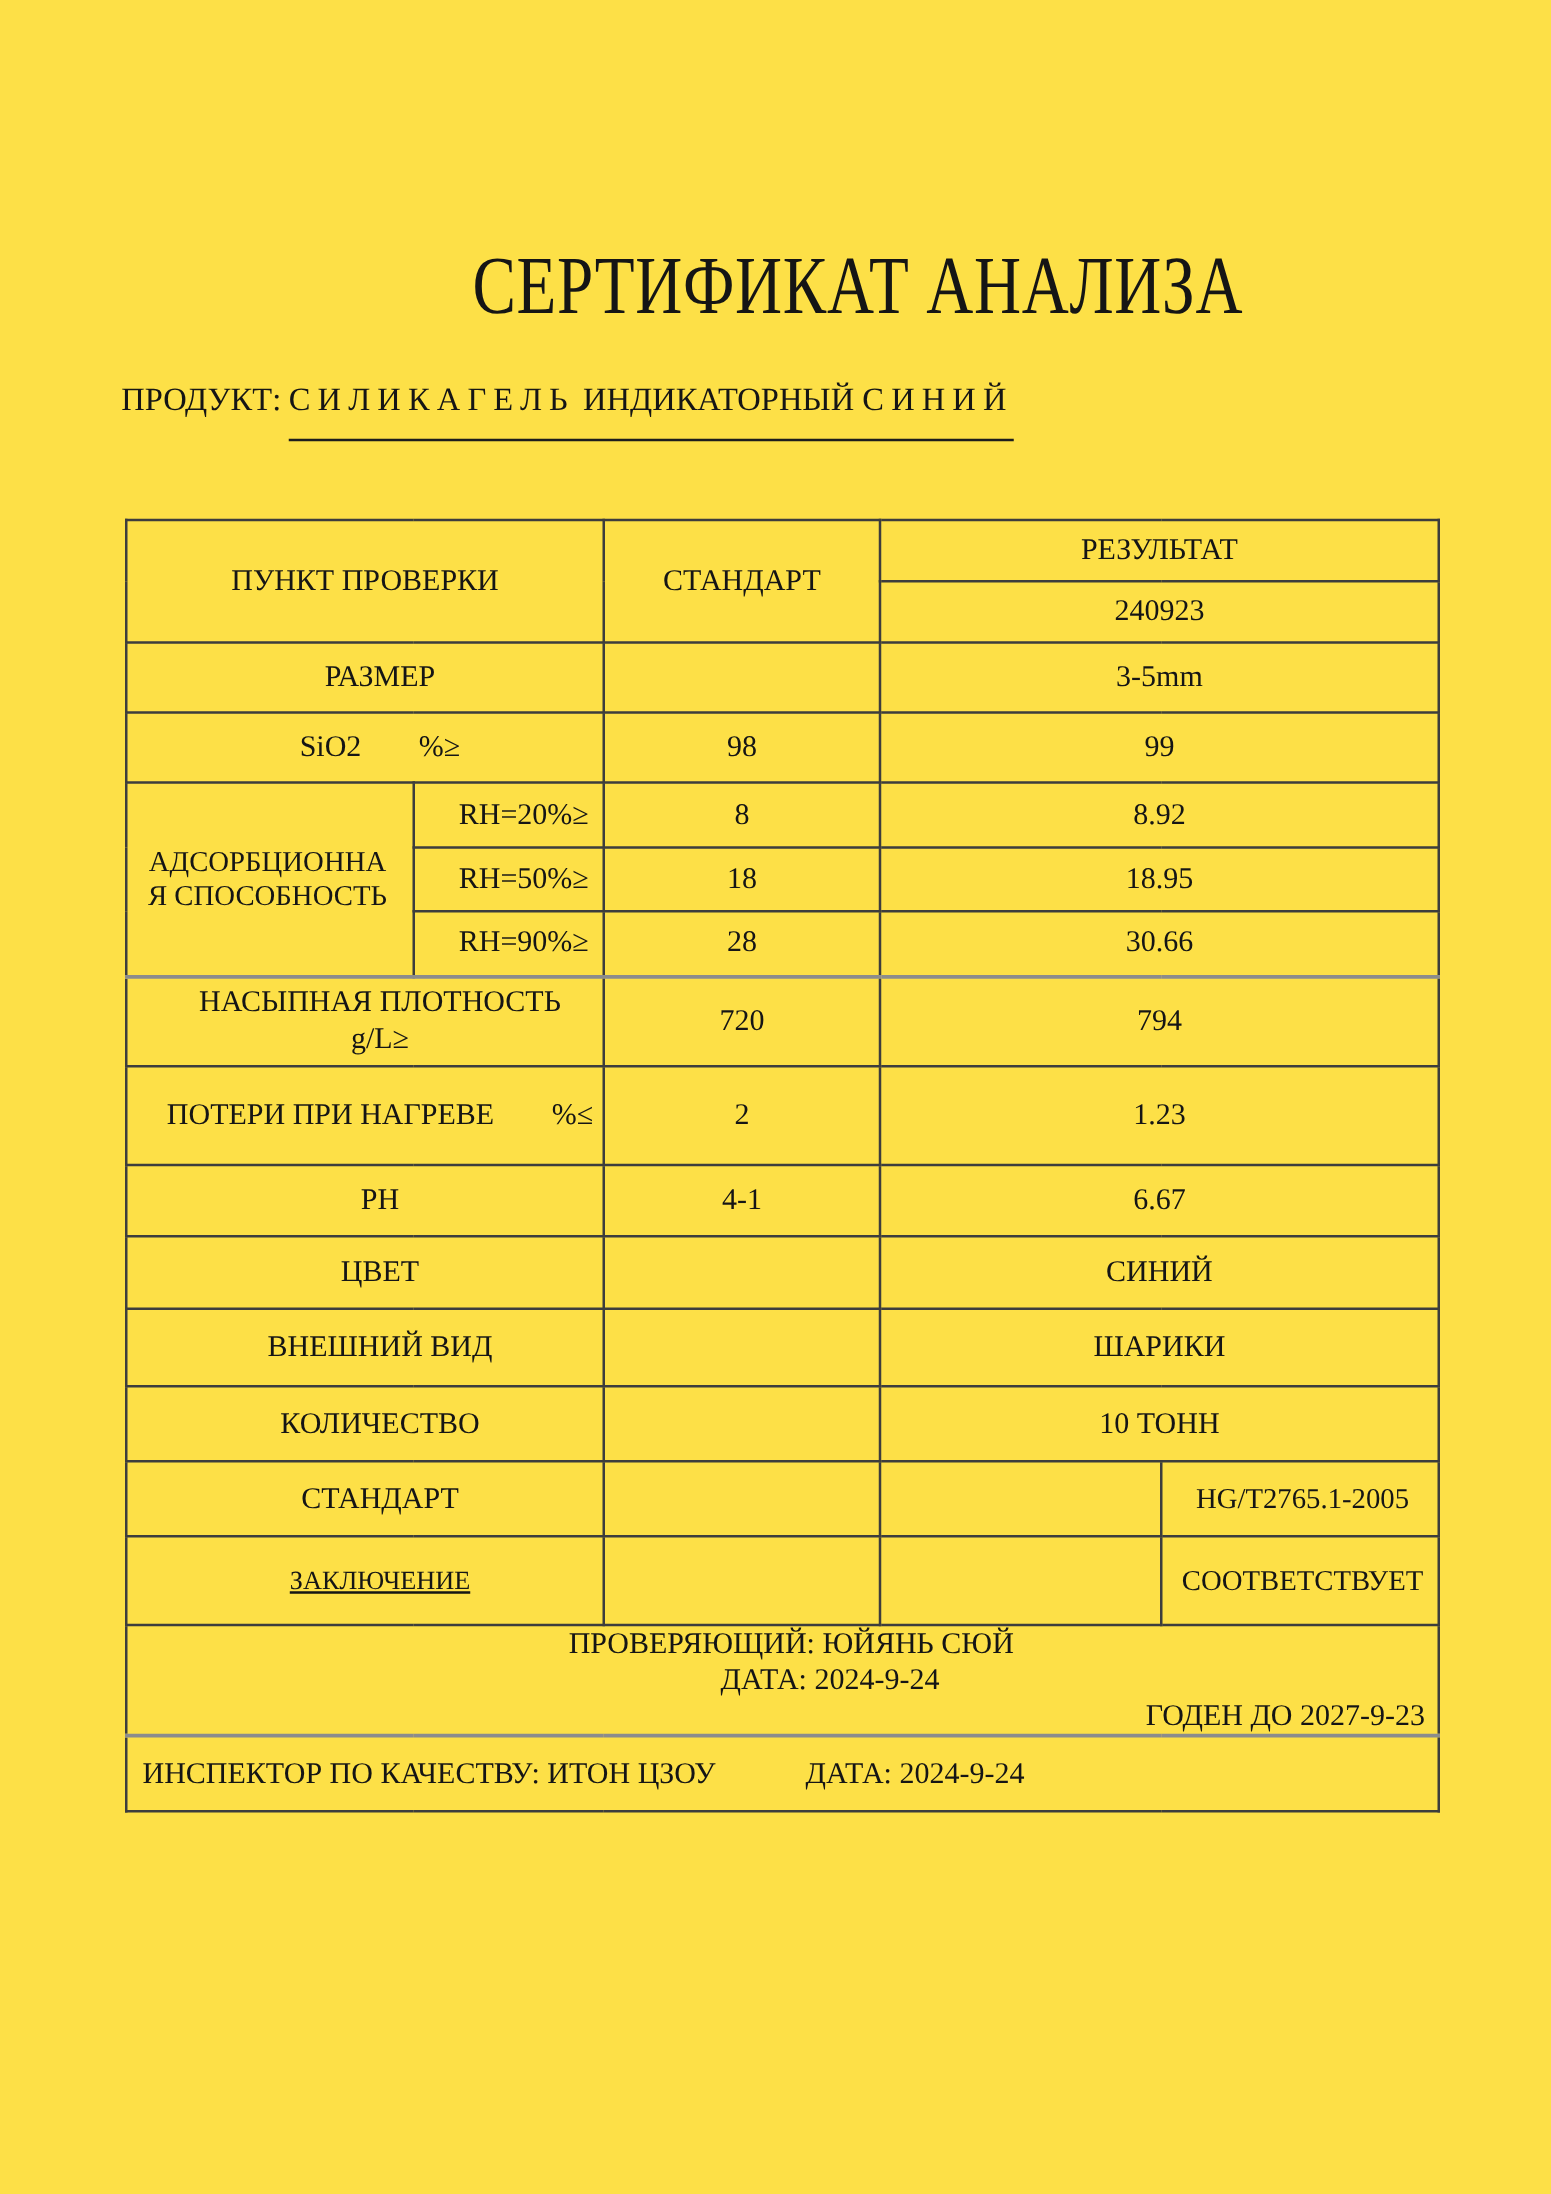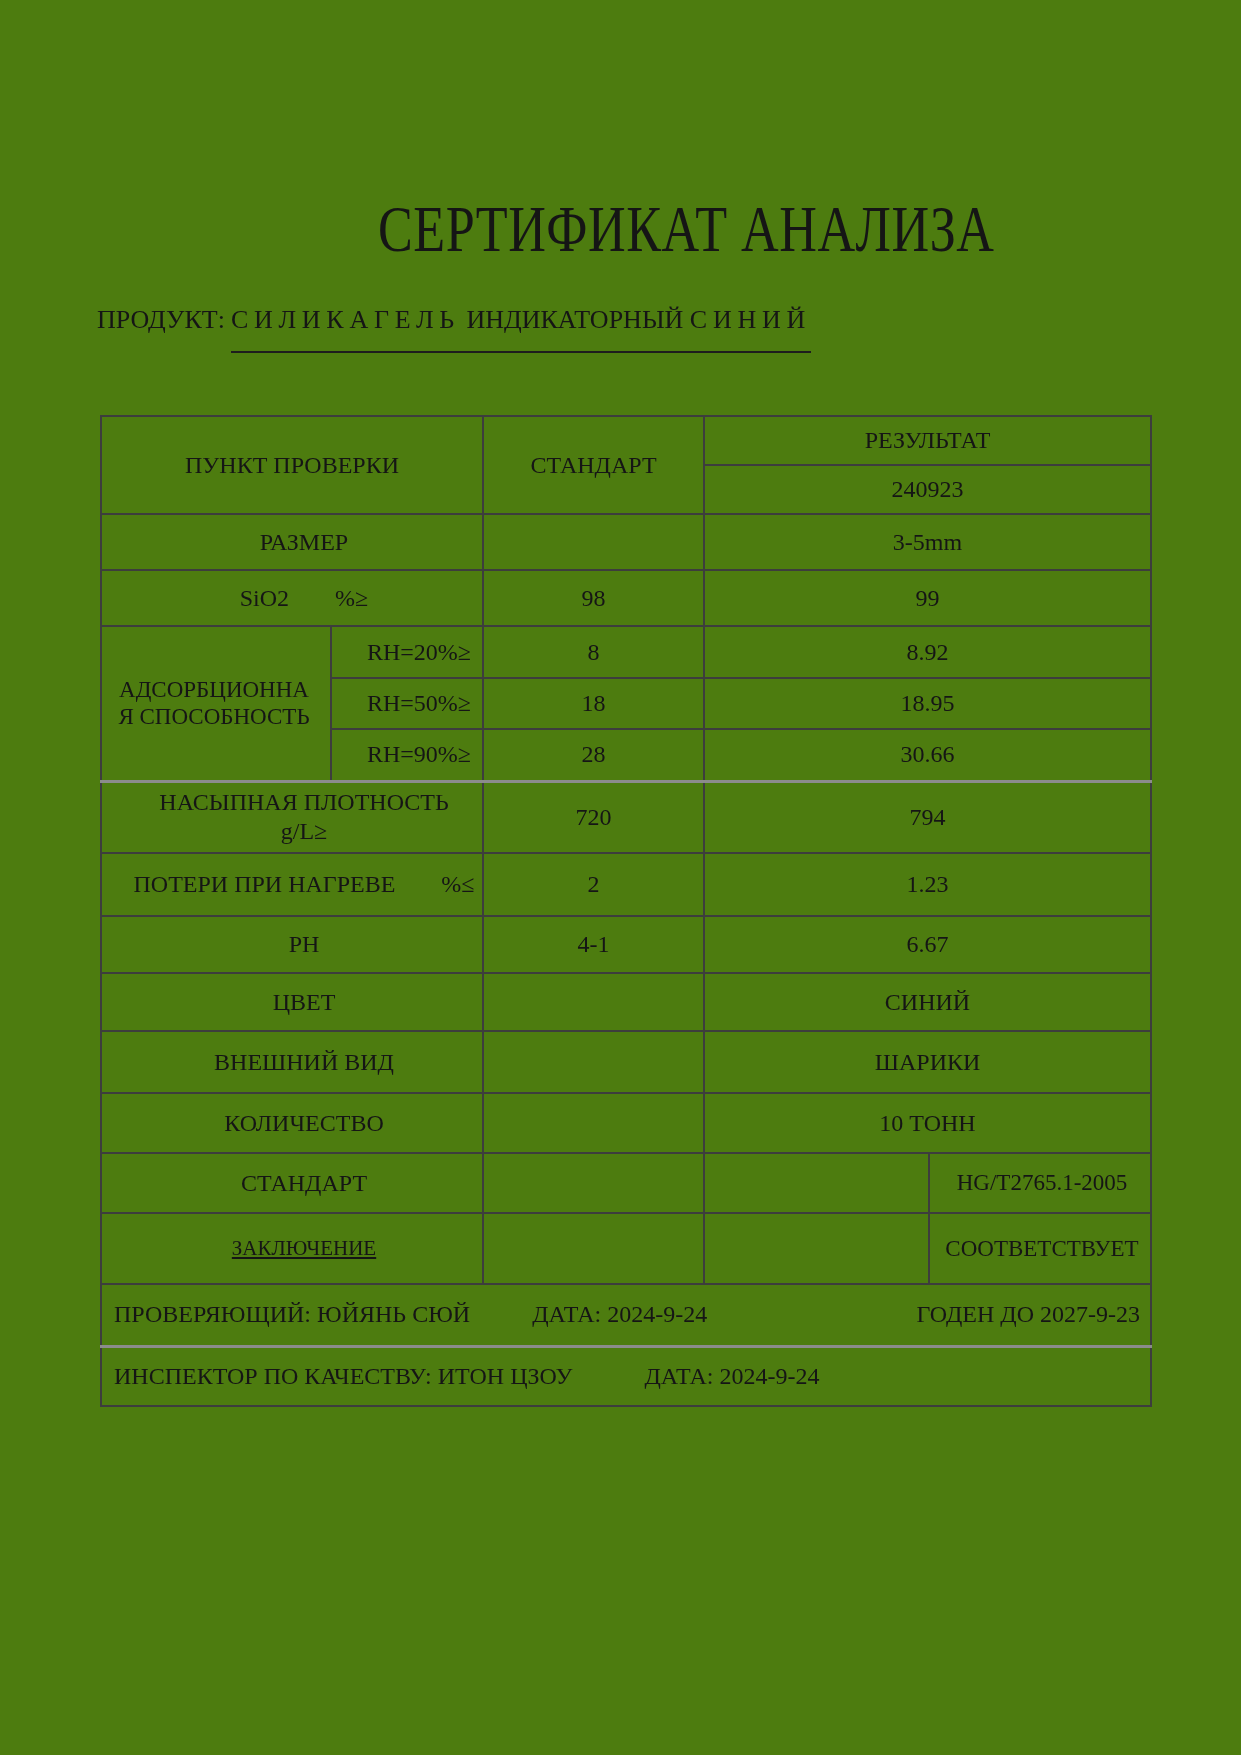--- a/index.html
+++ b/index.html
@@ -4,21 +4,21 @@
 <style>
   * { margin: 0; padding: 0; box-sizing: border-box; }
   html, body { background: #ffffff; }
   body {
     width: 1241px; height: 1755px;
     position: relative;
     font-family: "Liberation Serif", "DejaVu Serif", serif;
     color: #151515;
     overflow: hidden;
   }
-  .page { position: absolute; inset: 0; background: #4d7c0f; }
+  .page { position: absolute; inset: 0; background: #fde047; }
 
   .title {
     position: absolute;
     left: 378px; top: 196px;
     font-size: 66px; font-weight: normal;
     line-height: 66px;
     white-space: nowrap;
     transform: scaleX(0.79);
     transform-origin: left top;
     letter-spacing: 0.01em;
@@ -60,22 +60,23 @@
     font-size: 23px;
     line-height: 1.3;
   }
   td.val-tight { text-align: left; padding-left: 4px; font-size: 23px; border-radius: 13px; }
   td.small-lbl { font-size: 21px; text-decoration: underline; }
   tr.gray-top td { border-top: 3px solid #8c8c8c; }
   .two-line span { display: block; }
   .suffix-gap { display: inline-block; margin-left: 46px; }
   .sig-row {
     display: flex; align-items: center;
-    padding: 0 10px 0 12px;
+    padding: 0 10px 0 24px;
     width: 100%;
+    flex-direction: column;
   }
   .sig-row .sig-date { margin-left: 62px; }
   .sig-row .sig-valid { margin-left: auto; }
   .sig-row2 { display: flex; align-items: center; padding: 0 10px 0 12px; width: 100%; }
   .sig-row2 .sig-date { margin-left: 72px; }
 </style>
 </head>
 <body>
 
 <div class="page">
@@ -134,21 +135,21 @@
       </tr>
 
       <tr style="height:72px" class="gray-top">
         <td colspan="2" class="lbl">
           <span class="two-line"><span>НАСЫПНАЯ ПЛОТНОСТЬ</span><span>g/L≥</span></span>
         </td>
         <td>720</td>
         <td colspan="2">794</td>
       </tr>
 
-      <tr style="height:63px">
+      <tr style="height:79px">
         <td colspan="2" class="lbl"><span>ПОТЕРИ ПРИ НАГРЕВЕ</span><span class="suffix-gap">%≤</span></td>
         <td>2</td>
         <td colspan="2">1.23</td>
       </tr>
 
       <tr style="height:57px">
         <td colspan="2" class="lbl">PH</td>
         <td>4-1</td>
         <td colspan="2">6.67</td>
       </tr>

